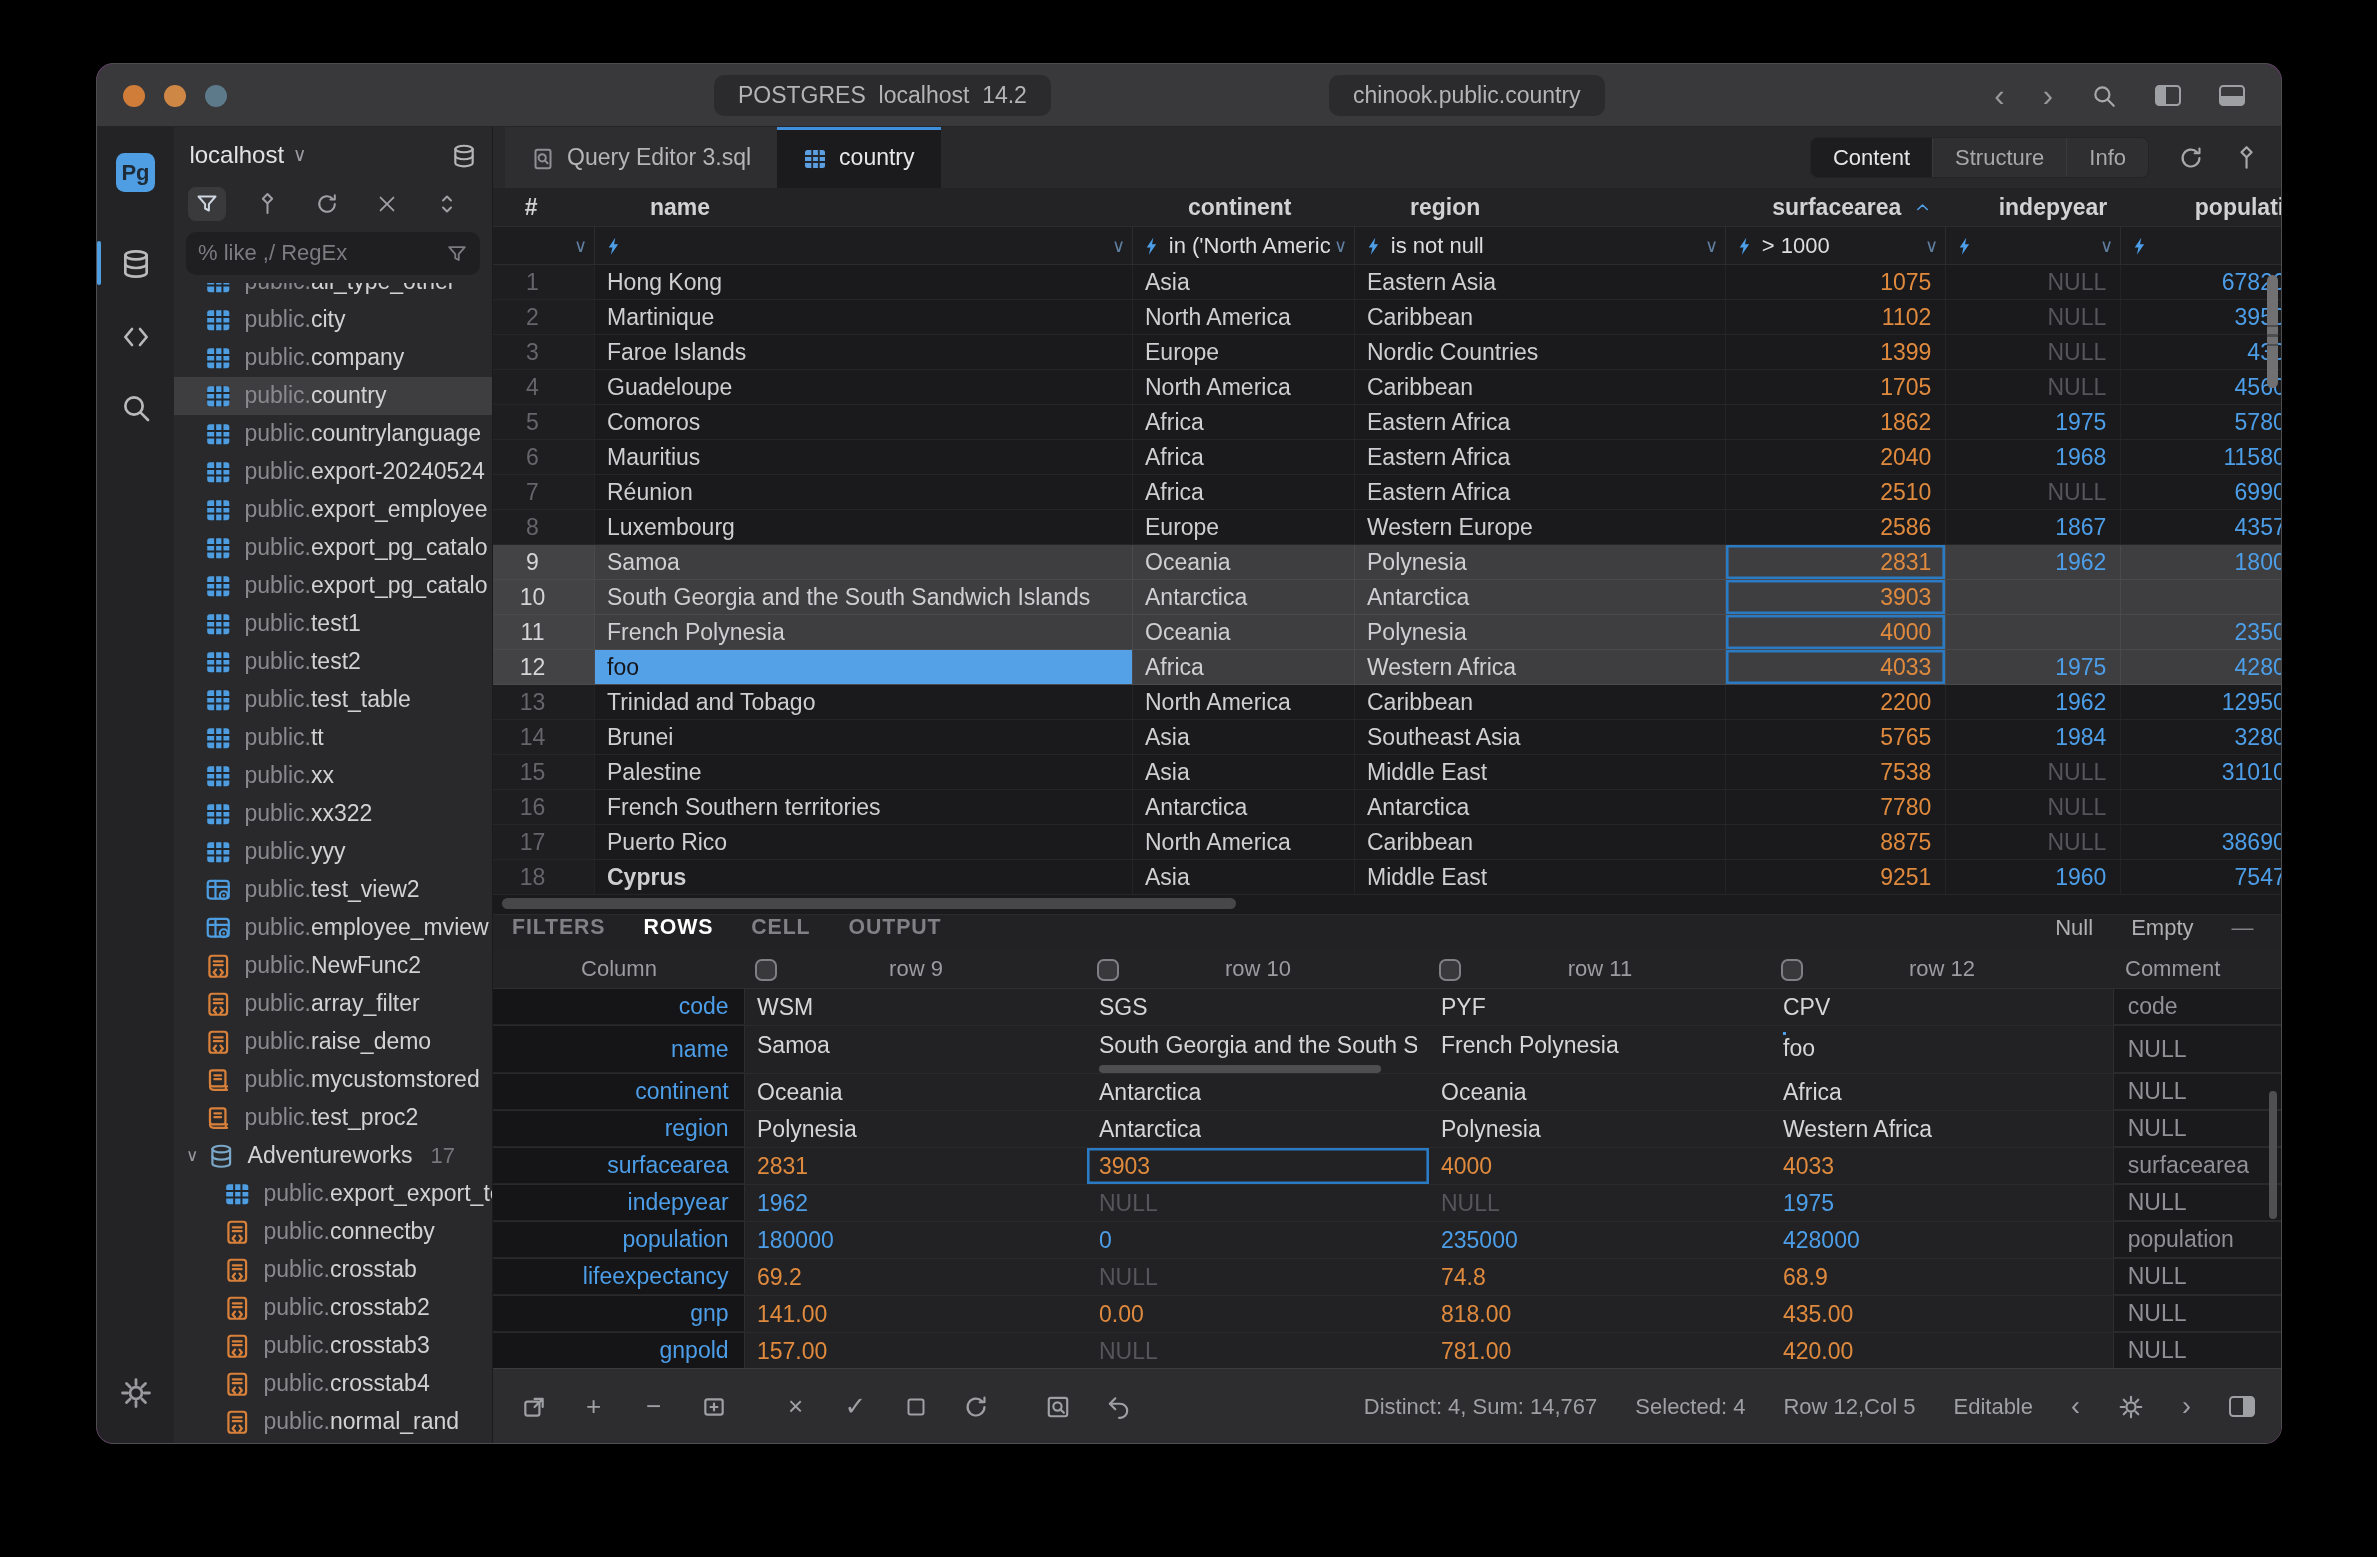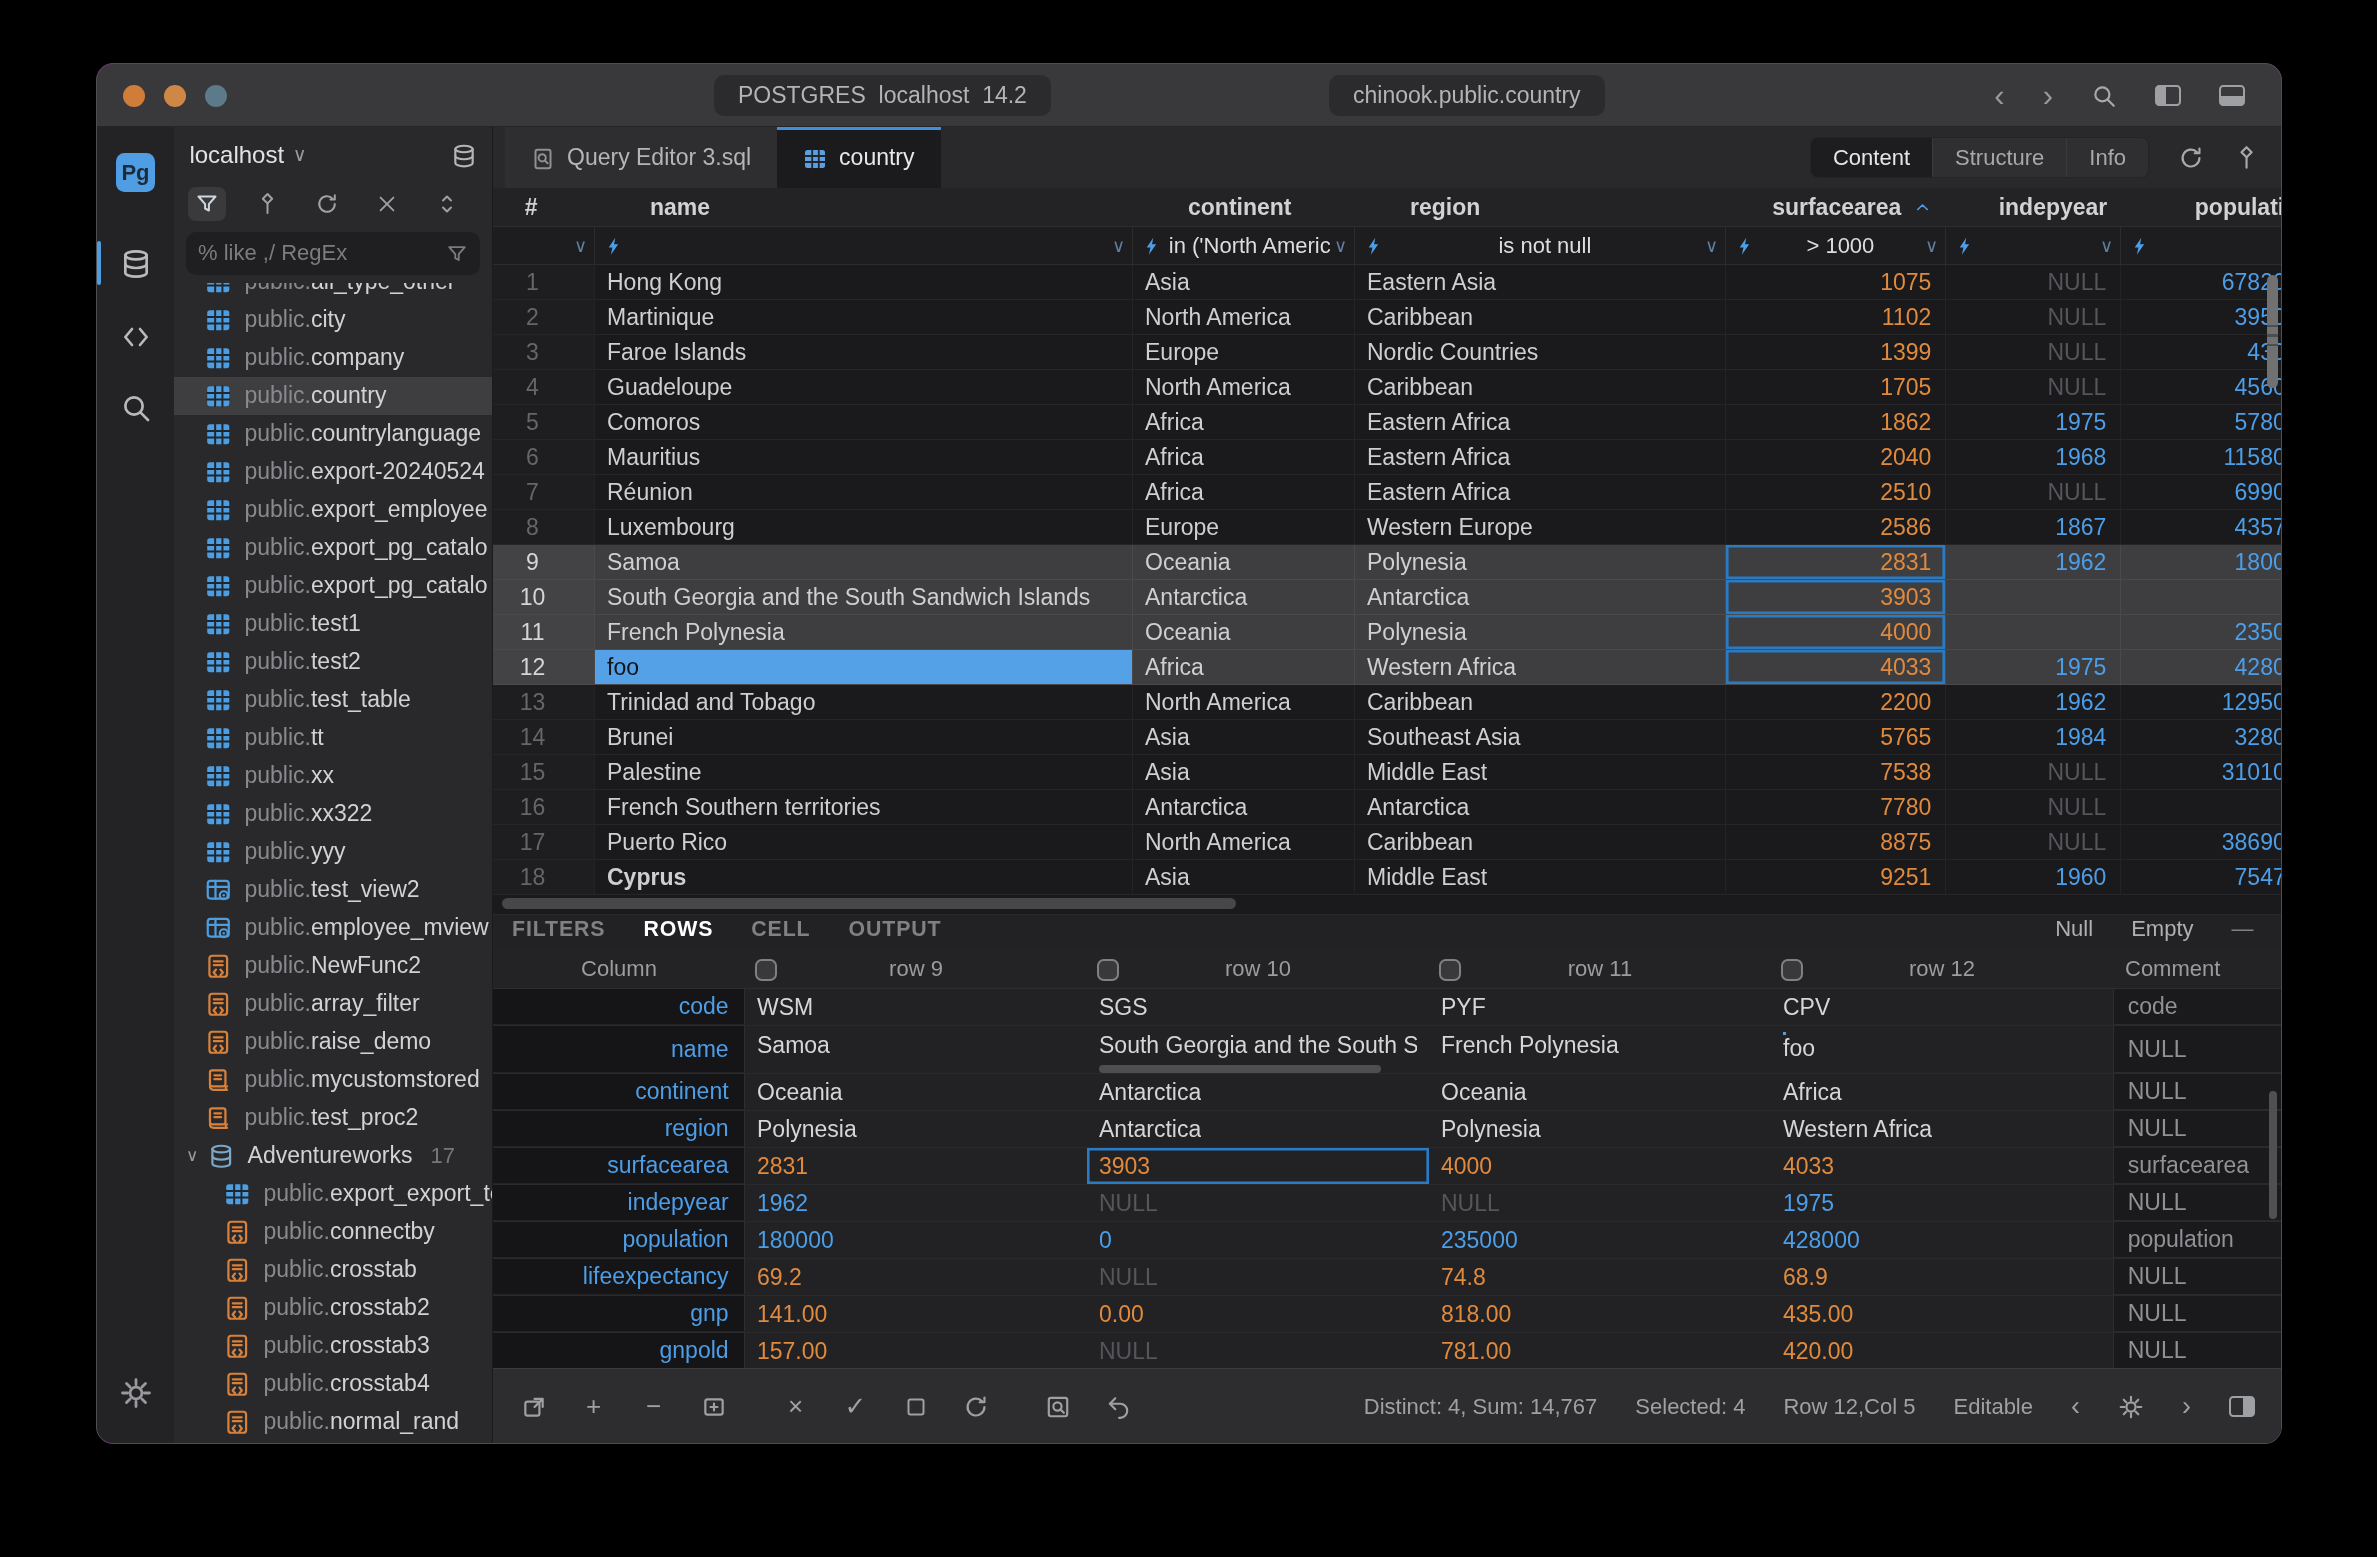--- a/index.html
+++ b/index.html
@@ -60,39 +60,39 @@
   
   .gridwrap{position:relative;flex:0 0 707px;overflow:hidden;}
   .gridinner{position:absolute;left:0;top:0;width:1834px;}
   .ghead{display:flex;height:39px;background:#232325;border-bottom:0.9px solid #2d2d2f;}
   .gh{font-size:23px;font-weight:600;color:#d2d2d4;display:flex;align-items:center;overflow:hidden;white-space:nowrap;flex:0 0 auto;}
   .gh .sort{color:#4f9fe8;margin-left:12px;display:inline-flex;}
   .gfilter{display:flex;height:38px;background:#1d1d1f;border-bottom:0.9px solid #2c2c2e;}
   .gf{position:relative;display:flex;align-items:center;font-size:22px;color:#dddde0;border-right:0.9px solid #2c2c2e;overflow:hidden;white-space:nowrap;flex:0 0 auto;}
   .gf .bolt{color:#4d9ee8;margin-left:8.5px;flex:0 0 auto;}
   .gf .fchev{position:absolute;right:6.8px;color:#5f7e9e;font-size:18px;}
-  .gf .ftext{flex:1;text-align:center;padding:0 26px 0 6.8px;overflow:hidden;}
+  .gf .ftext{flex:1;padding:0 26px 0 6.8px;overflow:hidden;}
   .gf .ftext.left{text-align:left;}
   .gr{display:flex;height:35px;border-bottom:0.9px solid #262628;background:#1a1a1c;}
   .gr.sel{background:#3e3e41;border-bottom-color:#4a4a4d;}
   .gc{font-size:23px;display:flex;align-items:center;padding:0 12px;border-right:0.9px solid #242426;overflow:hidden;white-space:nowrap;flex:0 0 auto;}
   .gr.sel .gc{border-right-color:#4a4a4d;}
   .gc.num{justify-content:center;padding-right:34px;background:#1e1e20;color:#66666a;}
   .gr.sel .gc.num{background:#434346;color:#d5d5d8;}
   .gc.txt{color:#cfcfd2;}
   .gc.right{justify-content:flex-end;padding-right:13.7px;}
   .orange{color:#e08a3e;} .blue{color:#4d9ee8;} .nulltx{color:#55555a;}
   .gc.sa-sel{box-shadow:inset 0 0 0 2.6px #2b7bc4;}
   .gc.foo{background:#55a1e8;color:#141519;}
   .vscroll{position:absolute;right:2.6px;top:87px;width:11px;height:113px;background:#717174;border-radius:6px;
     background-image:repeating-linear-gradient(to bottom,transparent 0 6.8px,#4e4e50 6.8px 9.4px);background-position:0 43px;background-repeat:no-repeat;background-size:100% 29px;}
   .hscrollrow{height:19px;position:relative;background:#1a1a1c;flex:0 0 19px;}
   .hthumb{position:absolute;left:8.5px;top:3.4px;width:734px;height:11px;border-radius:6px;background:#47474a;}
   
-  .ptabs{height:36px;background:#222224;display:flex;align-items:flex-end;padding:8px 19px;flex:0 0 36px;border-top:0.9px solid #2a2a2c;}
+  .ptabs{height:36px;background:#222224;display:flex;align-items:flex-start;padding:0 19px;flex:0 0 36px;border-top:0.9px solid #2a2a2c;}
   .ptab{font-size:21.3px;letter-spacing:0.9px;color:#808085;font-weight:600;}
   .ptab.active{color:#fff;}
   .ptabs .spacer{flex:1;}
   .pact{font-size:22px;color:#b0b0b3;}
   .pact.dim{color:#808085;}
   .phead{height:39px;background:#232325;display:flex;align-items:center;border-bottom:0.9px solid #2e2e30;flex:0 0 39px;font-size:22px;color:#9c9ca0;}
   .phc{flex:0 0 auto;display:flex;align-items:center;justify-content:center;position:relative;height:100%;}
   .checkbox{position:absolute;left:10.2px;top:8.5px;width:22px;height:22px;border-radius:6.8px;border:2.1px solid #808084;background:#39393c;}
   .pbody{flex:1;background:#222224;position:relative;overflow:hidden;}
   .prow{display:flex;height:37px;border-bottom:0.9px solid #2a2a2c;}

